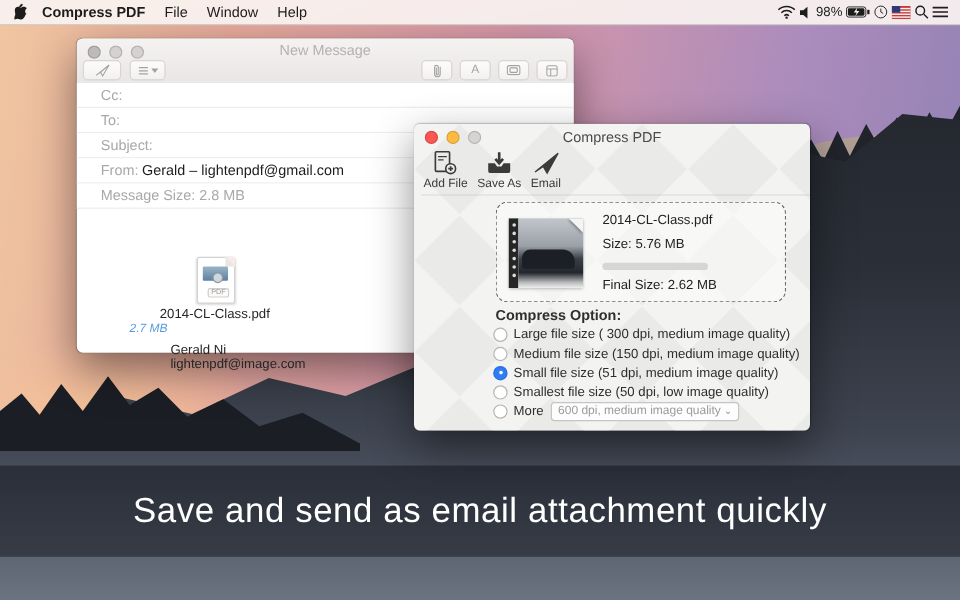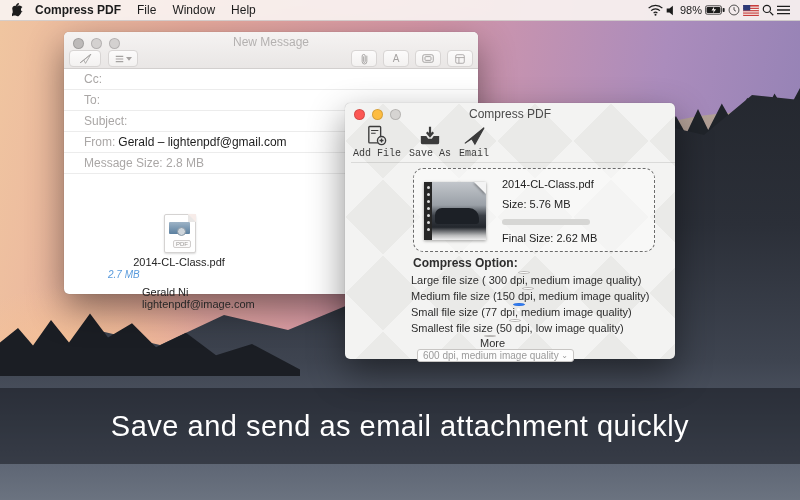--- a/index.html
+++ b/index.html
@@ -70,40 +70,40 @@
 
   
   .compress{left:345px;top:103px;width:330px;height:256px;z-index:20;
     background-color:#eaeae8;
     background-image:
       linear-gradient(45deg,rgba(255,255,255,.45) 25%,transparent 25.5%,transparent 74.5%,rgba(255,255,255,.45) 75%),
       linear-gradient(135deg,rgba(255,255,255,.45) 25%,transparent 25.5%,transparent 74.5%,rgba(255,255,255,.45) 75%);
     background-size:76px 76px;}
   .cw-title{position:absolute;left:0;right:0;top:4px;text-align:center;font-size:12px;color:#4a4a4a;}
   .cw-toolbar{position:absolute;left:6px;top:19px;right:0;height:40px;display:flex;gap:8px;
-    border-bottom:1px solid rgba(0,0,0,.10);padding-left:2px;font-family:Liberation Mono, monospace;}
+    border-bottom:1px solid rgba(0,0,0,.10);padding-left:2px;}
   .cw-tool{display:flex;flex-direction:column;align-items:center;justify-content:flex-start;padding-top:3px;color:#3b3b3b;}
   .cw-tool .lbl{font-size:10px;color:#3b3b3b;margin-top:1px;}
   .panel{position:absolute;left:68px;top:65px;width:242px;height:84px;border:1px dashed #6b6b6b;border-radius:10px;
     background:rgba(252,252,252,.55);box-sizing:border-box;}
   .thumb{position:absolute;left:10px;top:13px;width:62px;height:58px;background:#e8e8e8;box-shadow:0 1px 3px rgba(0,0,0,.35);}
   .thumb .strip{position:absolute;left:0;top:0;width:8px;height:100%;background:#262626;}
   .thumb .strip i{display:block;width:3px;height:3px;border-radius:50%;background:#dcdcdc;margin:4px auto 0;}
   .thumb .page{position:absolute;left:8px;top:0;right:0;bottom:0;
     background:linear-gradient(180deg,#c2c6cb 0%,#9aa0a7 40%,#3a3f46 58%,#23272d 78%,#b9babb 92%,#efefef 100%);}
   .thumb .car{position:absolute;left:11px;top:26px;width:44px;height:16px;background:#1c2026;border-radius:7px 10px 3px 3px;}
   .thumb .fold{position:absolute;right:0;top:0;width:0;height:0;border-left:12px solid transparent;border-top:12px solid #f4f4f4;
     filter:drop-shadow(-1px 1px 1px rgba(0,0,0,.3));}
   .panel .fname{position:absolute;left:88px;top:9px;font-size:11px;color:#222;}
   .panel .fsize{position:absolute;left:88px;top:29px;font-size:11px;color:#222;}
   .progress{position:absolute;left:88px;top:50px;width:88px;height:6px;border-radius:3px;background:#d6d6d4;}
   .progress .fill{height:100%;border-radius:3px;background:#4a94dd;}
   .panel .ffinal{position:absolute;left:88px;top:63px;font-size:11px;color:#222;}
   .opt-label{position:absolute;left:68px;top:153px;font-size:12px;font-weight:bold;color:#2e2e2e;}
-  .opt-row{position:absolute;left:66px;height:15px;display:flex;align-items:center;font-size:11px;color:#2e2e2e;flex-direction:column;}
+  .opt-row{position:absolute;left:66px;height:15px;display:flex;align-items:center;font-size:11px;color:#2e2e2e;}
   .radio{width:12px;height:12px;border-radius:50%;border:1px solid #b7b5b3;background:#fff;box-sizing:border-box;margin-right:5px;position:relative;}
   .opt-row.selected .radio{background:#2f7cf6;border-color:#2a6fdd;}
   .opt-row.selected .radio:after{content:"";position:absolute;left:3.5px;top:3.5px;width:3px;height:3px;border-radius:50%;background:#fff;}
   .dropdown{margin-left:6px;width:157px;height:16px;border:1px solid #c7c5c3;border-radius:3px;background:#fdfdfd;
     display:flex;align-items:center;font-size:10px;color:#9b9b9b;padding:0 5px;box-sizing:border-box;}
   .dropdown .chev{margin-left:auto;color:#9b9b9b;font-size:8px;}
 </style>
 </head>
 <body>
 
@@ -306,21 +306,21 @@
     <div class="opt-row" style="top:168px">
       <span class="radio"></span>
       <span>Large file size ( 300 dpi, medium image quality)</span>
     </div>
     <div class="opt-row" style="top:184px">
       <span class="radio"></span>
       <span>Medium file size (150 dpi, medium image quality)</span>
     </div>
     <div class="opt-row selected" style="top:200px">
       <span class="radio"></span>
-      <span>Small file size (77 dpi, medium image quality)</span>
+      <span>Small file size (51 dpi, medium image quality)</span>
     </div>
     <div class="opt-row" style="top:216px">
       <span class="radio"></span>
       <span>Smallest file size (50 dpi, low image quality)</span>
     </div>
     <div class="opt-row" style="top:232px">
       <span class="radio"></span>
       <span>More</span>
       <span class="dropdown">
         <span>600 dpi, medium image quality</span>

